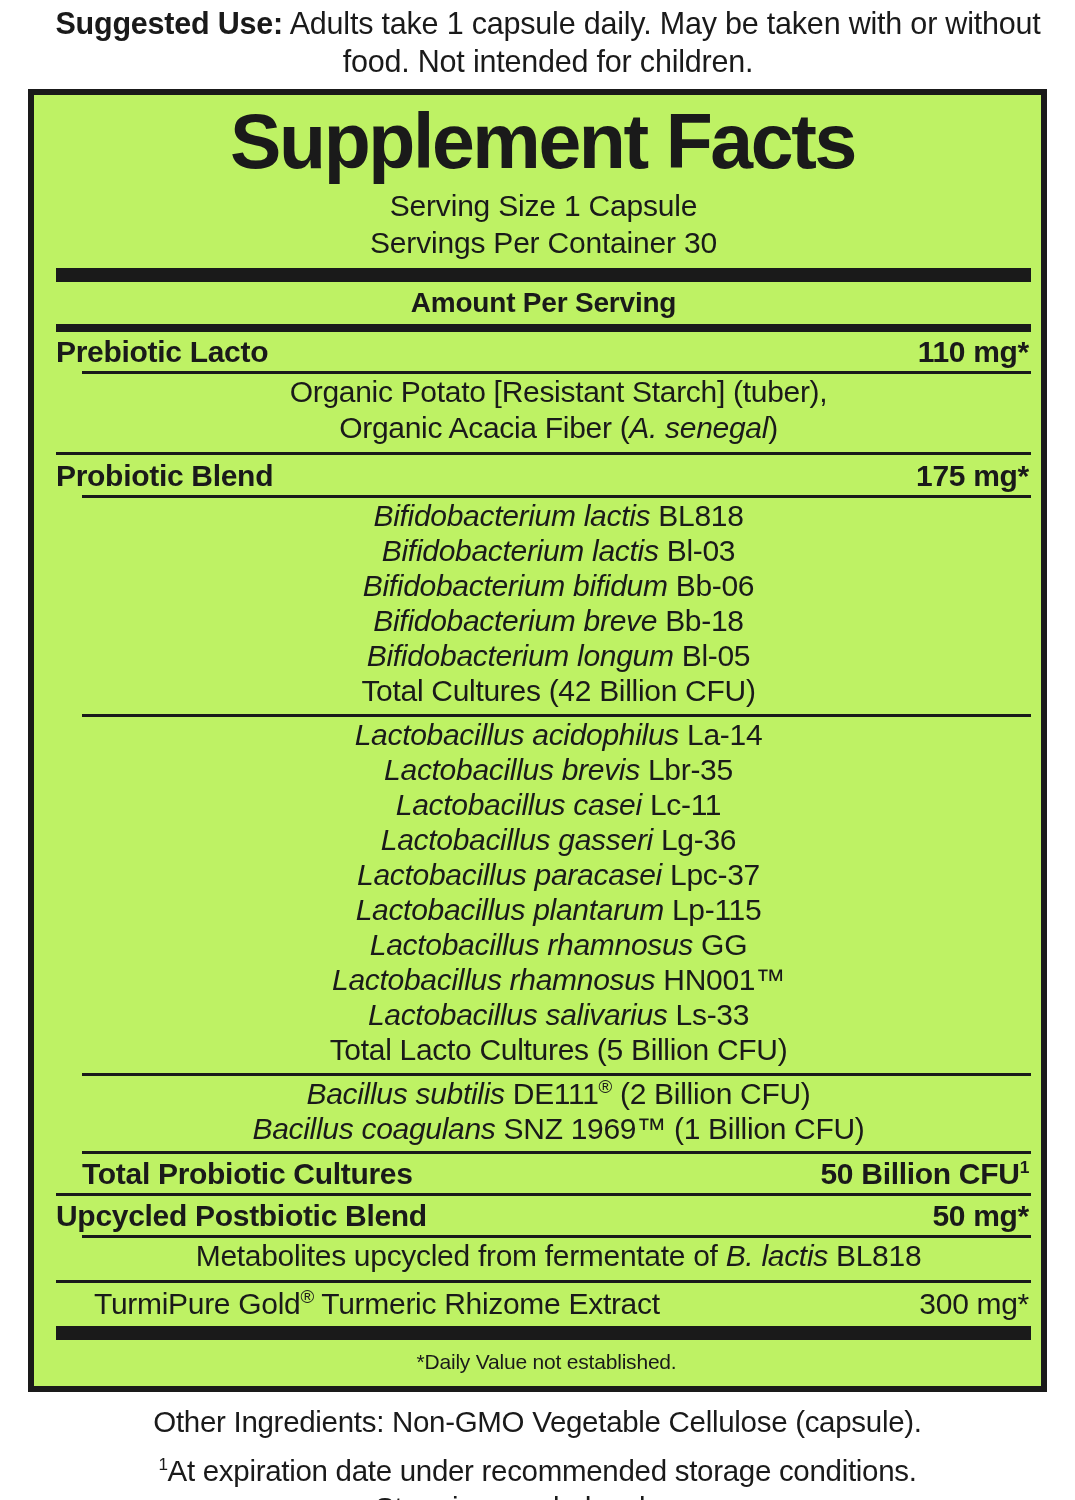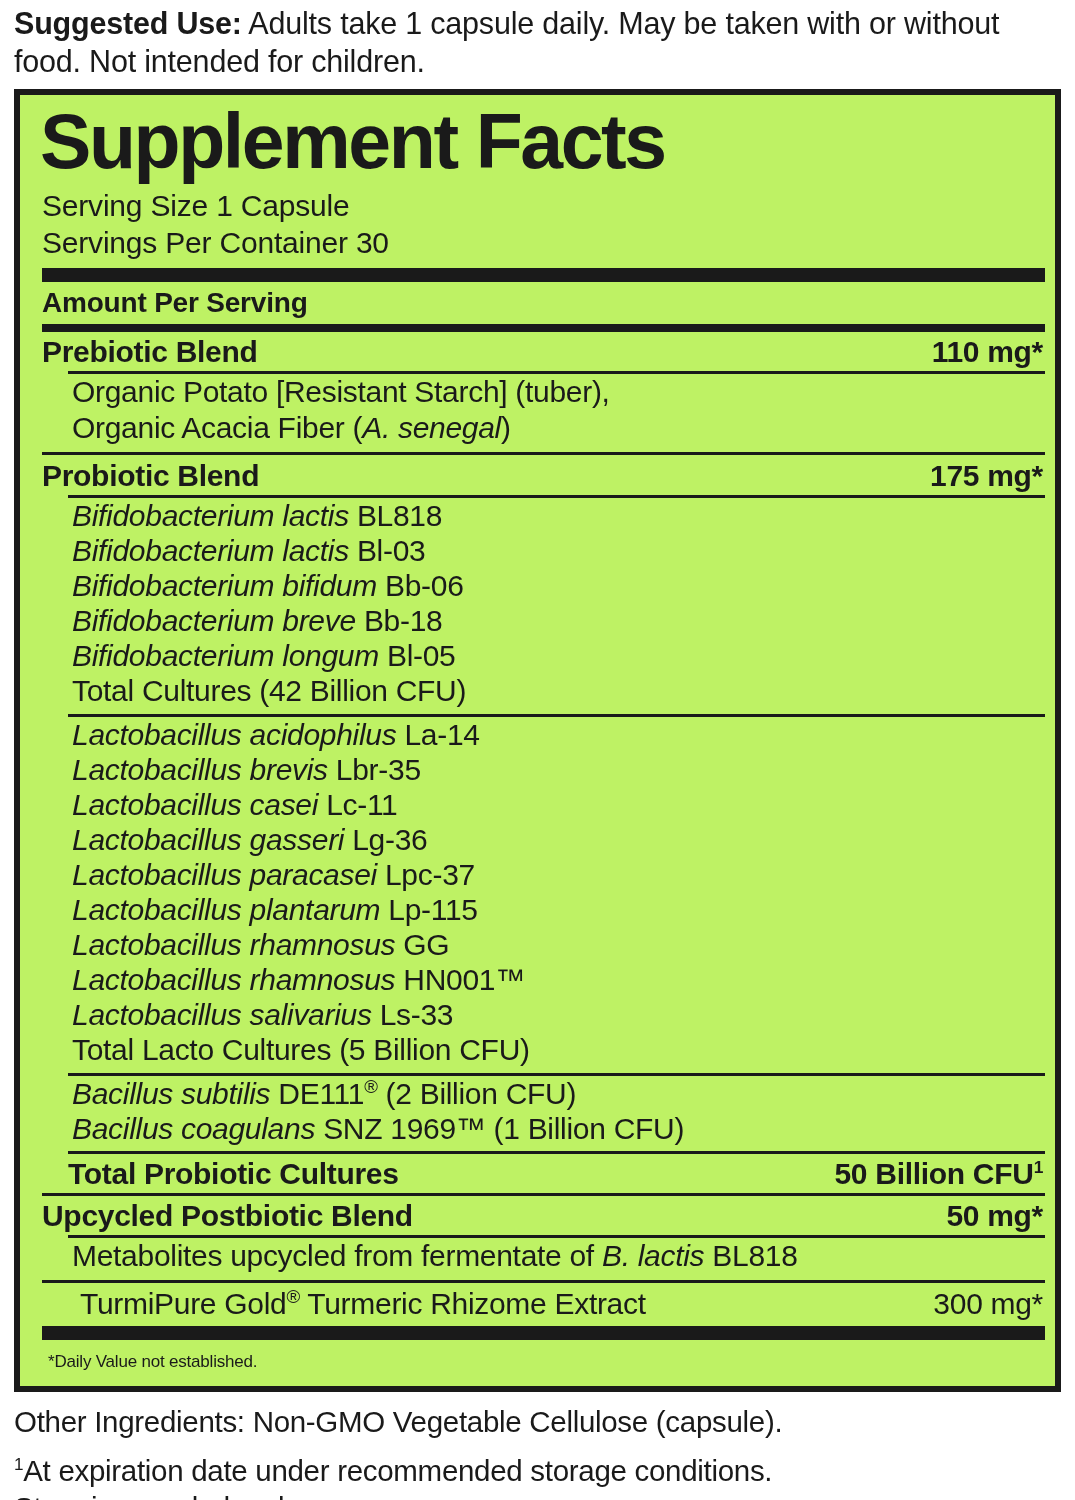--- a/index.html
+++ b/index.html
@@ -9,21 +9,22 @@
   }
   body {
     width: 1075px; height: 1500px;
     font-family: "Liberation Sans", sans-serif;
     color: #1a1a1a;
     -webkit-font-smoothing: antialiased;
   }
   .page {
     width: 1075px; height: 1500px;
     position: relative;
-    padding: 0 14px;
+    padding: 0 28px;
+    text-align: center;
   }
 
   
   .suggested-use {
     font-size: 30.5px;
     line-height: 38px;
     letter-spacing: -0.2px;
     padding-top: 4px;
     width: 1040px;
   }
@@ -86,21 +87,21 @@
     letter-spacing: -0.3px;
     margin-left: 40px;
   }
   .sub.tight { line-height: 35px; }
   .sub2 { }
   .it { font-style: italic; }
   sup { font-size: 0.58em; vertical-align: super; line-height: 0; }
   .reg { font-size: 0.62em; vertical-align: super; line-height: 0; }
 
   .dv-note {
-    font-size: 17px; line-height: 34px;
+    font-size: 21px; line-height: 34px;
     margin: 5px 0 7px 16px;
     letter-spacing: -0.2px;
   }
 
   
   .footer { margin-top: 11px; }
   .other-ing {
     font-size: 29.5px; line-height: 37px;
     letter-spacing: -0.3px;
   }
@@ -130,21 +131,21 @@
         <div>Servings Per Container 30</div>
       </div>
 
       <div class="bar-thick"></div>
 
       <div class="amount-hdr">Amount Per Serving</div>
 
       <div class="bar-med"></div>
 
       <div class="row">
-        <span class="row-name bold">Prebiotic Blend</span>
+        <span class="row-name bold">Prebiotic Lacto</span>
         <span class="row-amt bold">110 mg*</span>
       </div>
       <div class="rule-ind"></div>
 
       <div class="sub">
         <span>Organic Potato [Resistant Starch] (tuber),</span>
       </div>
       <div class="sub">
         <span>Organic Acacia Fiber (</span><span class="it">A. senegal</span><span>)</span>
       </div>

